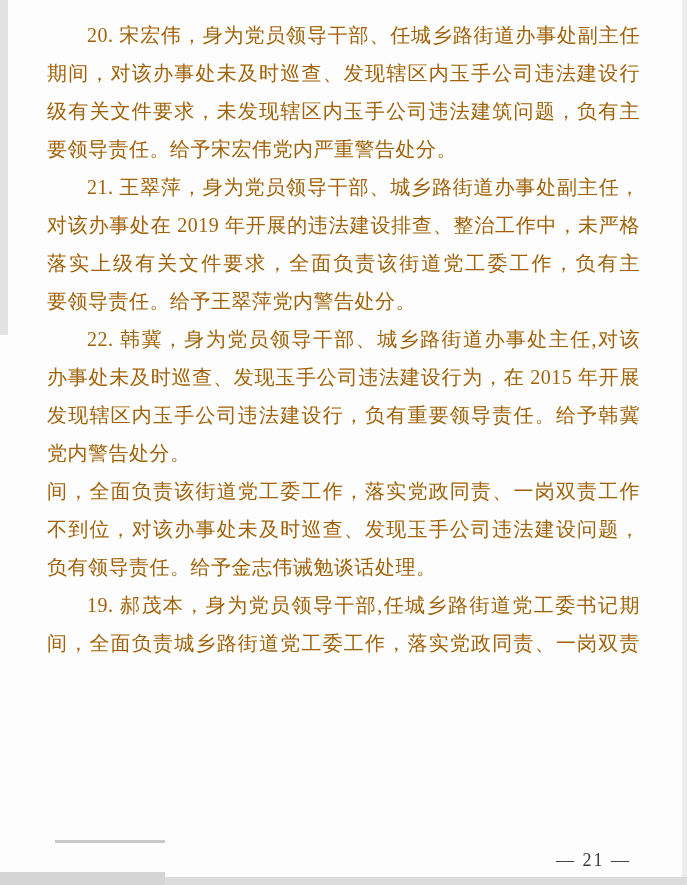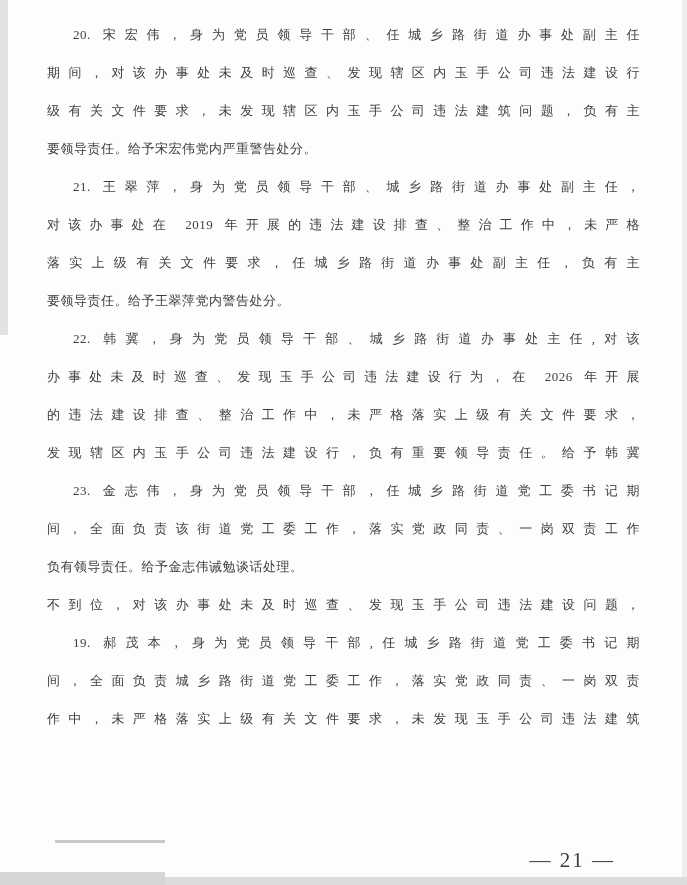--- a/index.html
+++ b/index.html
@@ -47,39 +47,39 @@
   }
   
   .doc {
     position: absolute;
     left: 0; top: 0;
     width: 687px;
     padding: 16px 47px 0 47px;
     box-sizing: border-box;
   }
   .ln {
-    font-size: 13px;
+    font-size: 20px;
     line-height: 38px;
-    color: #404040;
+    color: #a16207;
     text-align: justify;
     text-align-last: justify;
     text-justify: inter-character;
     letter-spacing: 0.5px;
   }
   .ln.first {
     text-indent: 2em;
   }
   .ln.last {
     text-align-last: left;
   }
   .page-footer {
     position: absolute;
     top: 849px;
-    right: 72px;
-    font-size: 21px;
+    right: 56px;
+    font-size: 18px;
     line-height: 22px;
     letter-spacing: 2px;
     color: #3a3a40;
   }
 </style>
 </head>
 <body>
 
 <div class="edge-left"></div>
 <div class="edge-right"></div>
@@ -92,39 +92,37 @@
   <section>
     <div class="ln first">20. 宋宏伟，身为党员领导干部、任城乡路街道办事处副主任</div>
     <div class="ln">期间，对该办事处未及时巡查、发现辖区内玉手公司违法建设行</div>
     <div class="ln">级有关文件要求，未发现辖区内玉手公司违法建筑问题，负有主</div>
     <div class="ln last">要领导责任。给予宋宏伟党内严重警告处分。</div>
   </section>
 
   <section>
     <div class="ln first">21. 王翠萍，身为党员领导干部、城乡路街道办事处副主任，</div>
     <div class="ln">对该办事处在 2019 年开展的违法建设排查、整治工作中，未严格</div>
-    <div class="ln">落实上级有关文件要求，任城乡路街道办事处副主任，负有主</div>
+    <div class="ln">落实上级有关文件要求，全面负责该街道党工委工作，负有主</div>
     <div class="ln last">要领导责任。给予王翠萍党内警告处分。</div>
   </section>
 
   <section>
     <div class="ln first">22. 韩冀，身为党员领导干部、城乡路街道办事处主任,对该</div>
-    <div class="ln">办事处未及时巡查、发现玉手公司违法建设行为，在 2026 年开展</div>
-    <div class="ln">的违法建设排查、整治工作中，未严格落实上级有关文件要求，</div>
+    <div class="ln">办事处未及时巡查、发现玉手公司违法建设行为，在 2015 年开展</div>
     <div class="ln">发现辖区内玉手公司违法建设行，负有重要领导责任。给予韩冀</div>
+    <div class="ln last">党内警告处分。</div>
   </section>
 
   <section>
-    <div class="ln first">23. 金志伟，身为党员领导干部，任城乡路街道党工委书记期</div>
     <div class="ln">间，全面负责该街道党工委工作，落实党政同责、一岗双责工作</div>
+    <div class="ln">不到位，对该办事处未及时巡查、发现玉手公司违法建设问题，</div>
     <div class="ln last">负有领导责任。给予金志伟诫勉谈话处理。</div>
-    <div class="ln">不到位，对该办事处未及时巡查、发现玉手公司违法建设问题，</div>
   </section>
 
   <section>
     <div class="ln first">19. 郝茂本，身为党员领导干部,任城乡路街道党工委书记期</div>
     <div class="ln">间，全面负责城乡路街道党工委工作，落实党政同责、一岗双责</div>
-    <div class="ln">作中，未严格落实上级有关文件要求，未发现玉手公司违法建筑</div>
   </section>
 
 </main>
 
 <div class="page-footer">— 21 —</div>
 
 </body></html>

